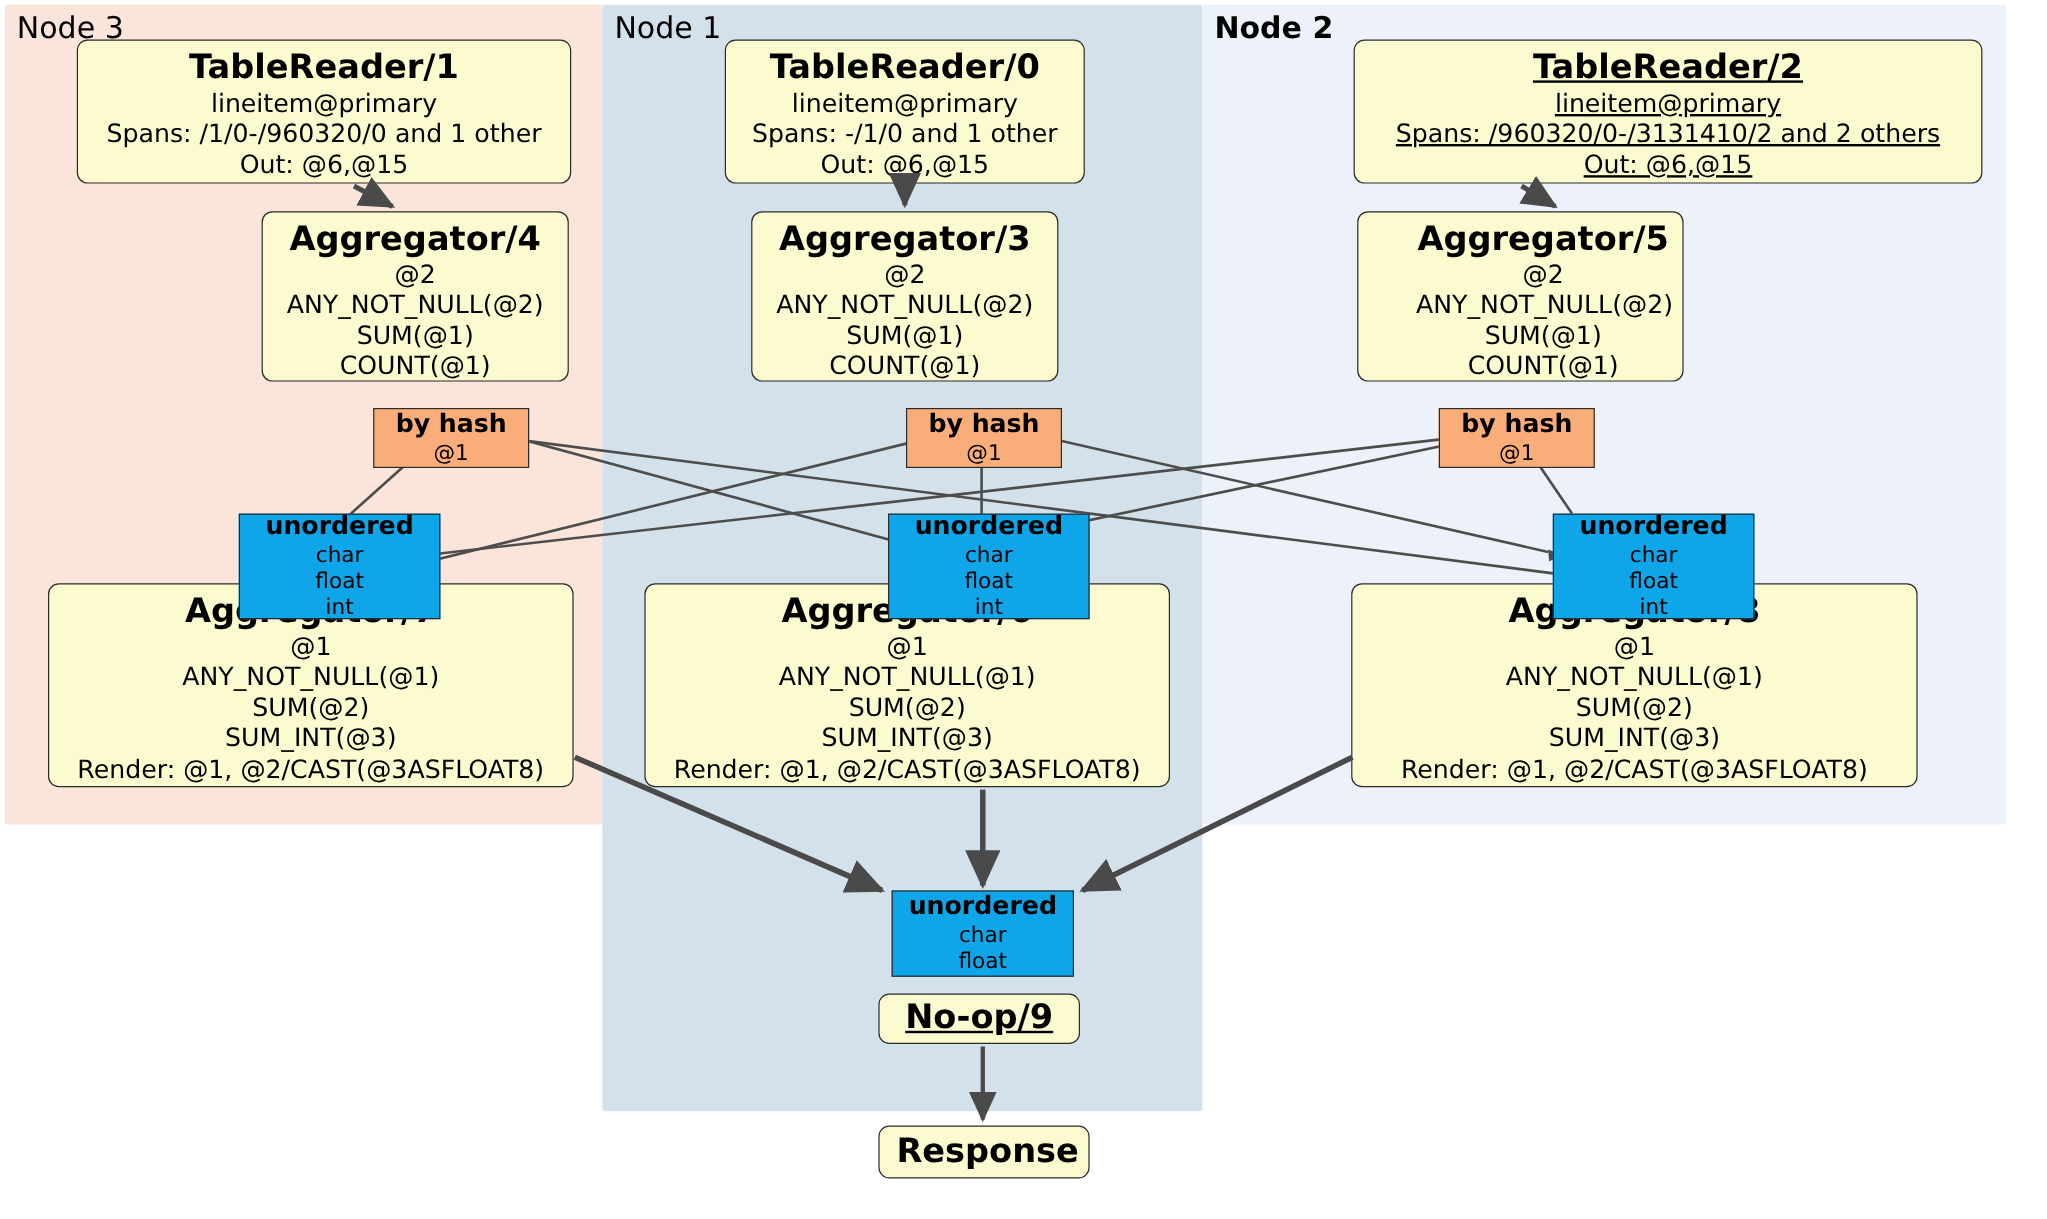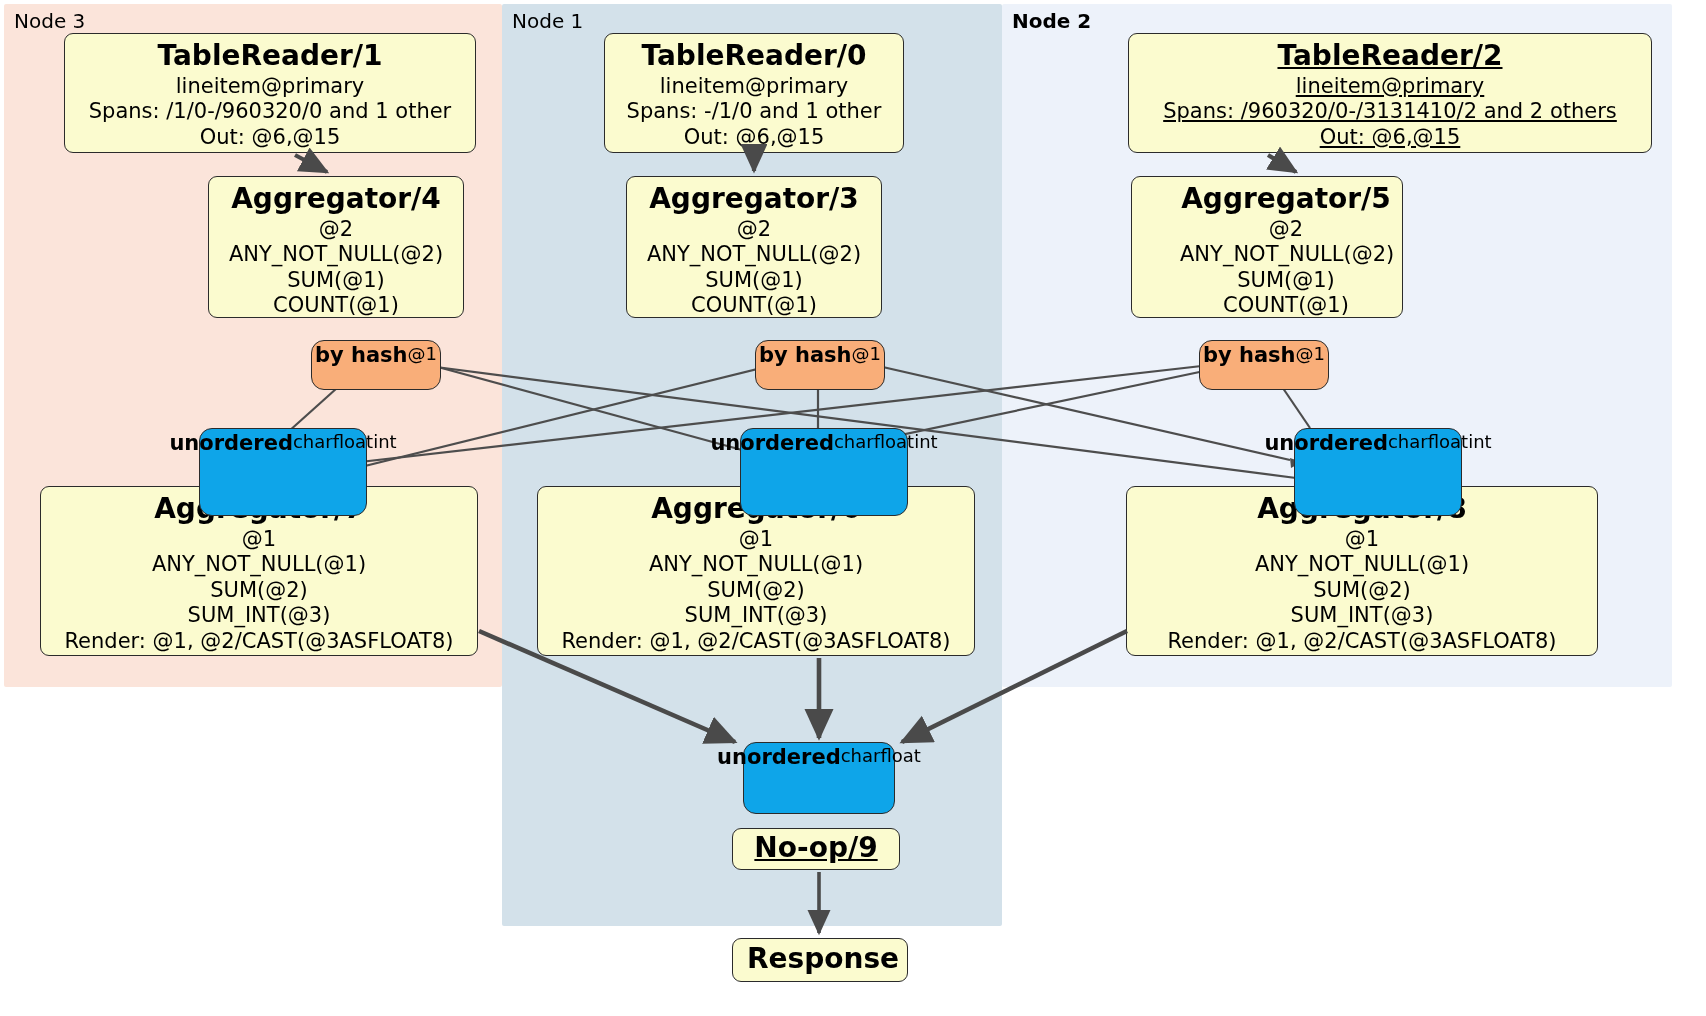--- a/index.html
+++ b/index.html
@@ -22,21 +22,21 @@
   
   .cluster {
     position: absolute;
     box-sizing: border-box;
     border-radius: 2px;
   }
   .cluster-label {
     position: absolute;
     top: 6px;
     left: 10px;
-    font-size: 20px;
+    font-size: 25px;
     color: #000;
     line-height: 1.1;
     white-space: nowrap;
   }
   
   .proc {
     position: absolute;
     box-sizing: border-box;
     background: #fbfbcf;
     border: 1.6px solid #2b2b2b;
@@ -65,25 +65,26 @@
   }
   .proc.compact {
     padding: 4px 14px 6px 14px;
     justify-content: center;
   }
   
   .router {
     position: absolute;
     box-sizing: border-box;
     border: 1.6px solid #2b2b2b;
-    border-radius: 13px;
+    border-radius: 0;
     text-align: center;
     color: #000;
     z-index: 7;
     display: flex;
+    flex-direction: column;
     justify-content: center;
     padding: 2px 6px;
   }
   .router .rtitle {
     font-weight: bold;
     font-size: 21px;
     line-height: 1.2;
     white-space: nowrap;
   }
   .router .rln {
@@ -155,21 +156,21 @@
     </g>
   </svg>
 
   <div class="proc" style="left:64px; top:33px; width:412px; height:120px;">
     <div class="title">TableReader/1</div>
     <div class="ln">lineitem@primary</div>
     <div class="ln">Spans: /1/0-/960320/0 and 1 other</div>
     <div class="ln">Out: @6,@15</div>
   </div>
 
-  <div class="proc" style="left:208px; top:176px; width:256px; height:142px;">
+  <div class="proc" style="left:218px; top:176px; width:256px; height:142px;">
     <div class="title">Aggregator/4</div>
     <div class="ln">@2</div>
     <div class="ln">ANY_NOT_NULL(@2)</div>
     <div class="ln">SUM(@1)</div>
     <div class="ln">COUNT(@1)</div>
   </div>
 
   <div class="proc" style="left:40px; top:486px; width:438px; height:170px;">
     <div class="title">Aggregator/7</div>
     <div class="ln">@1</div>

